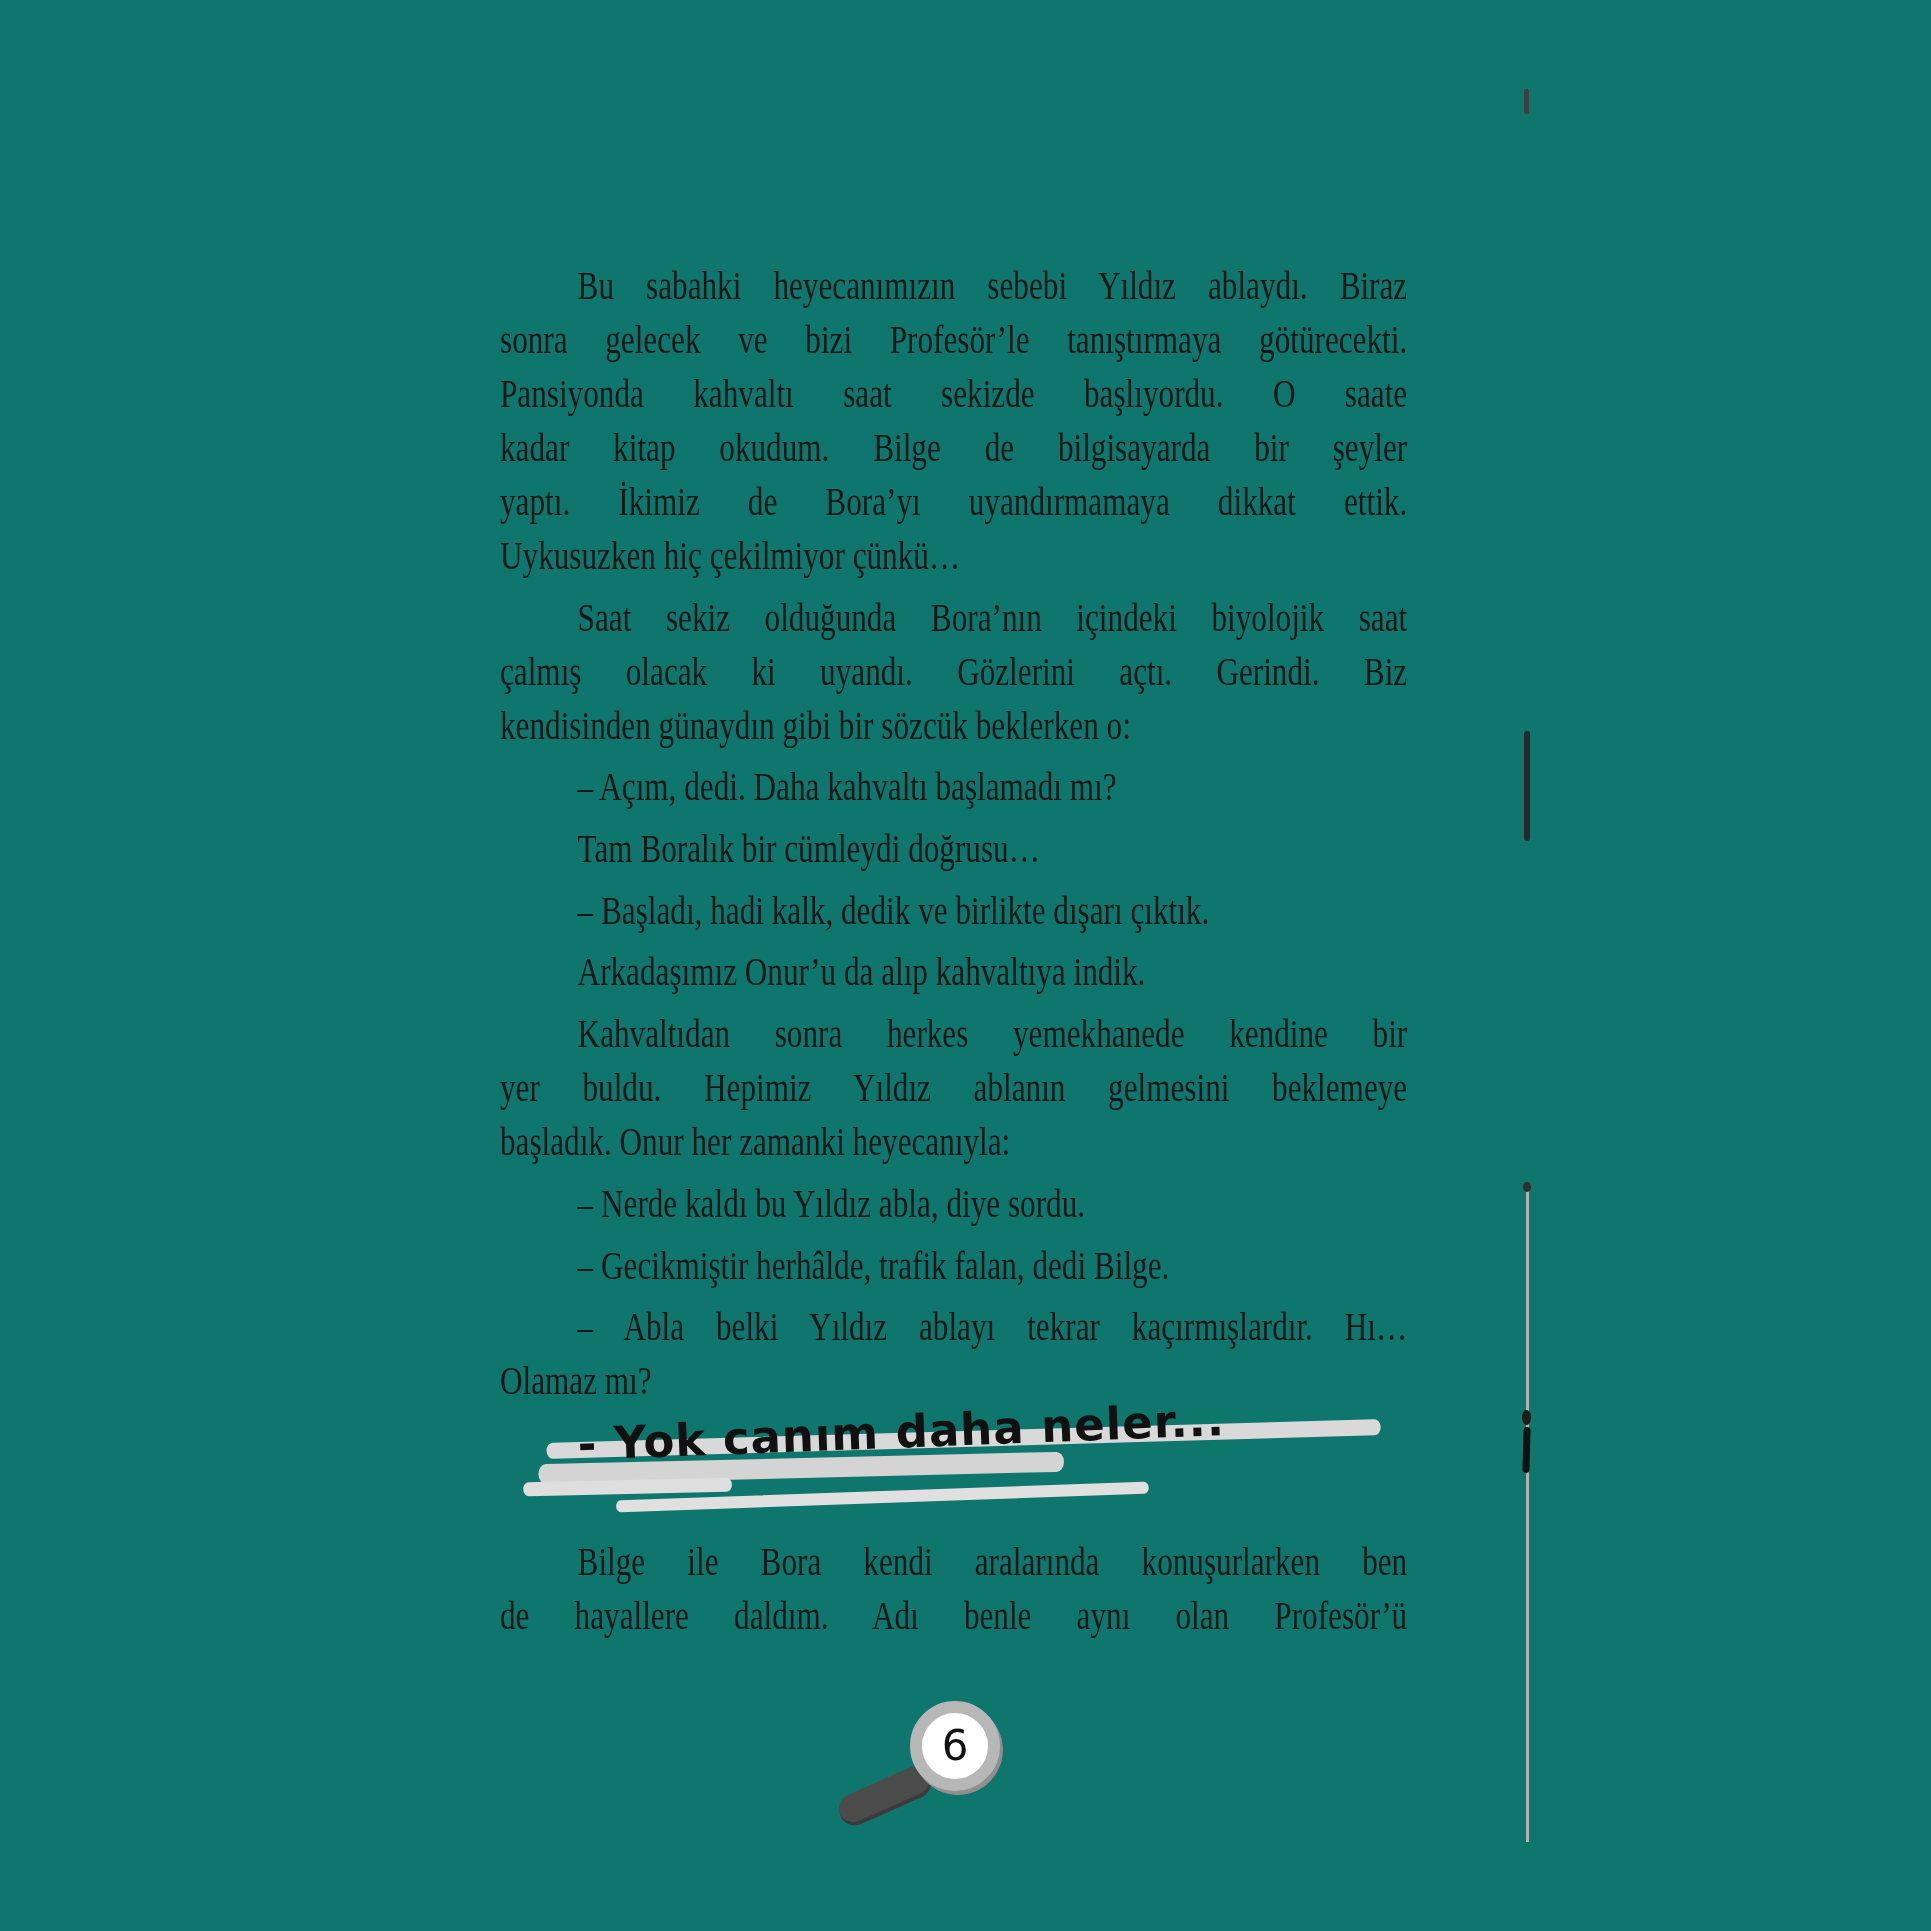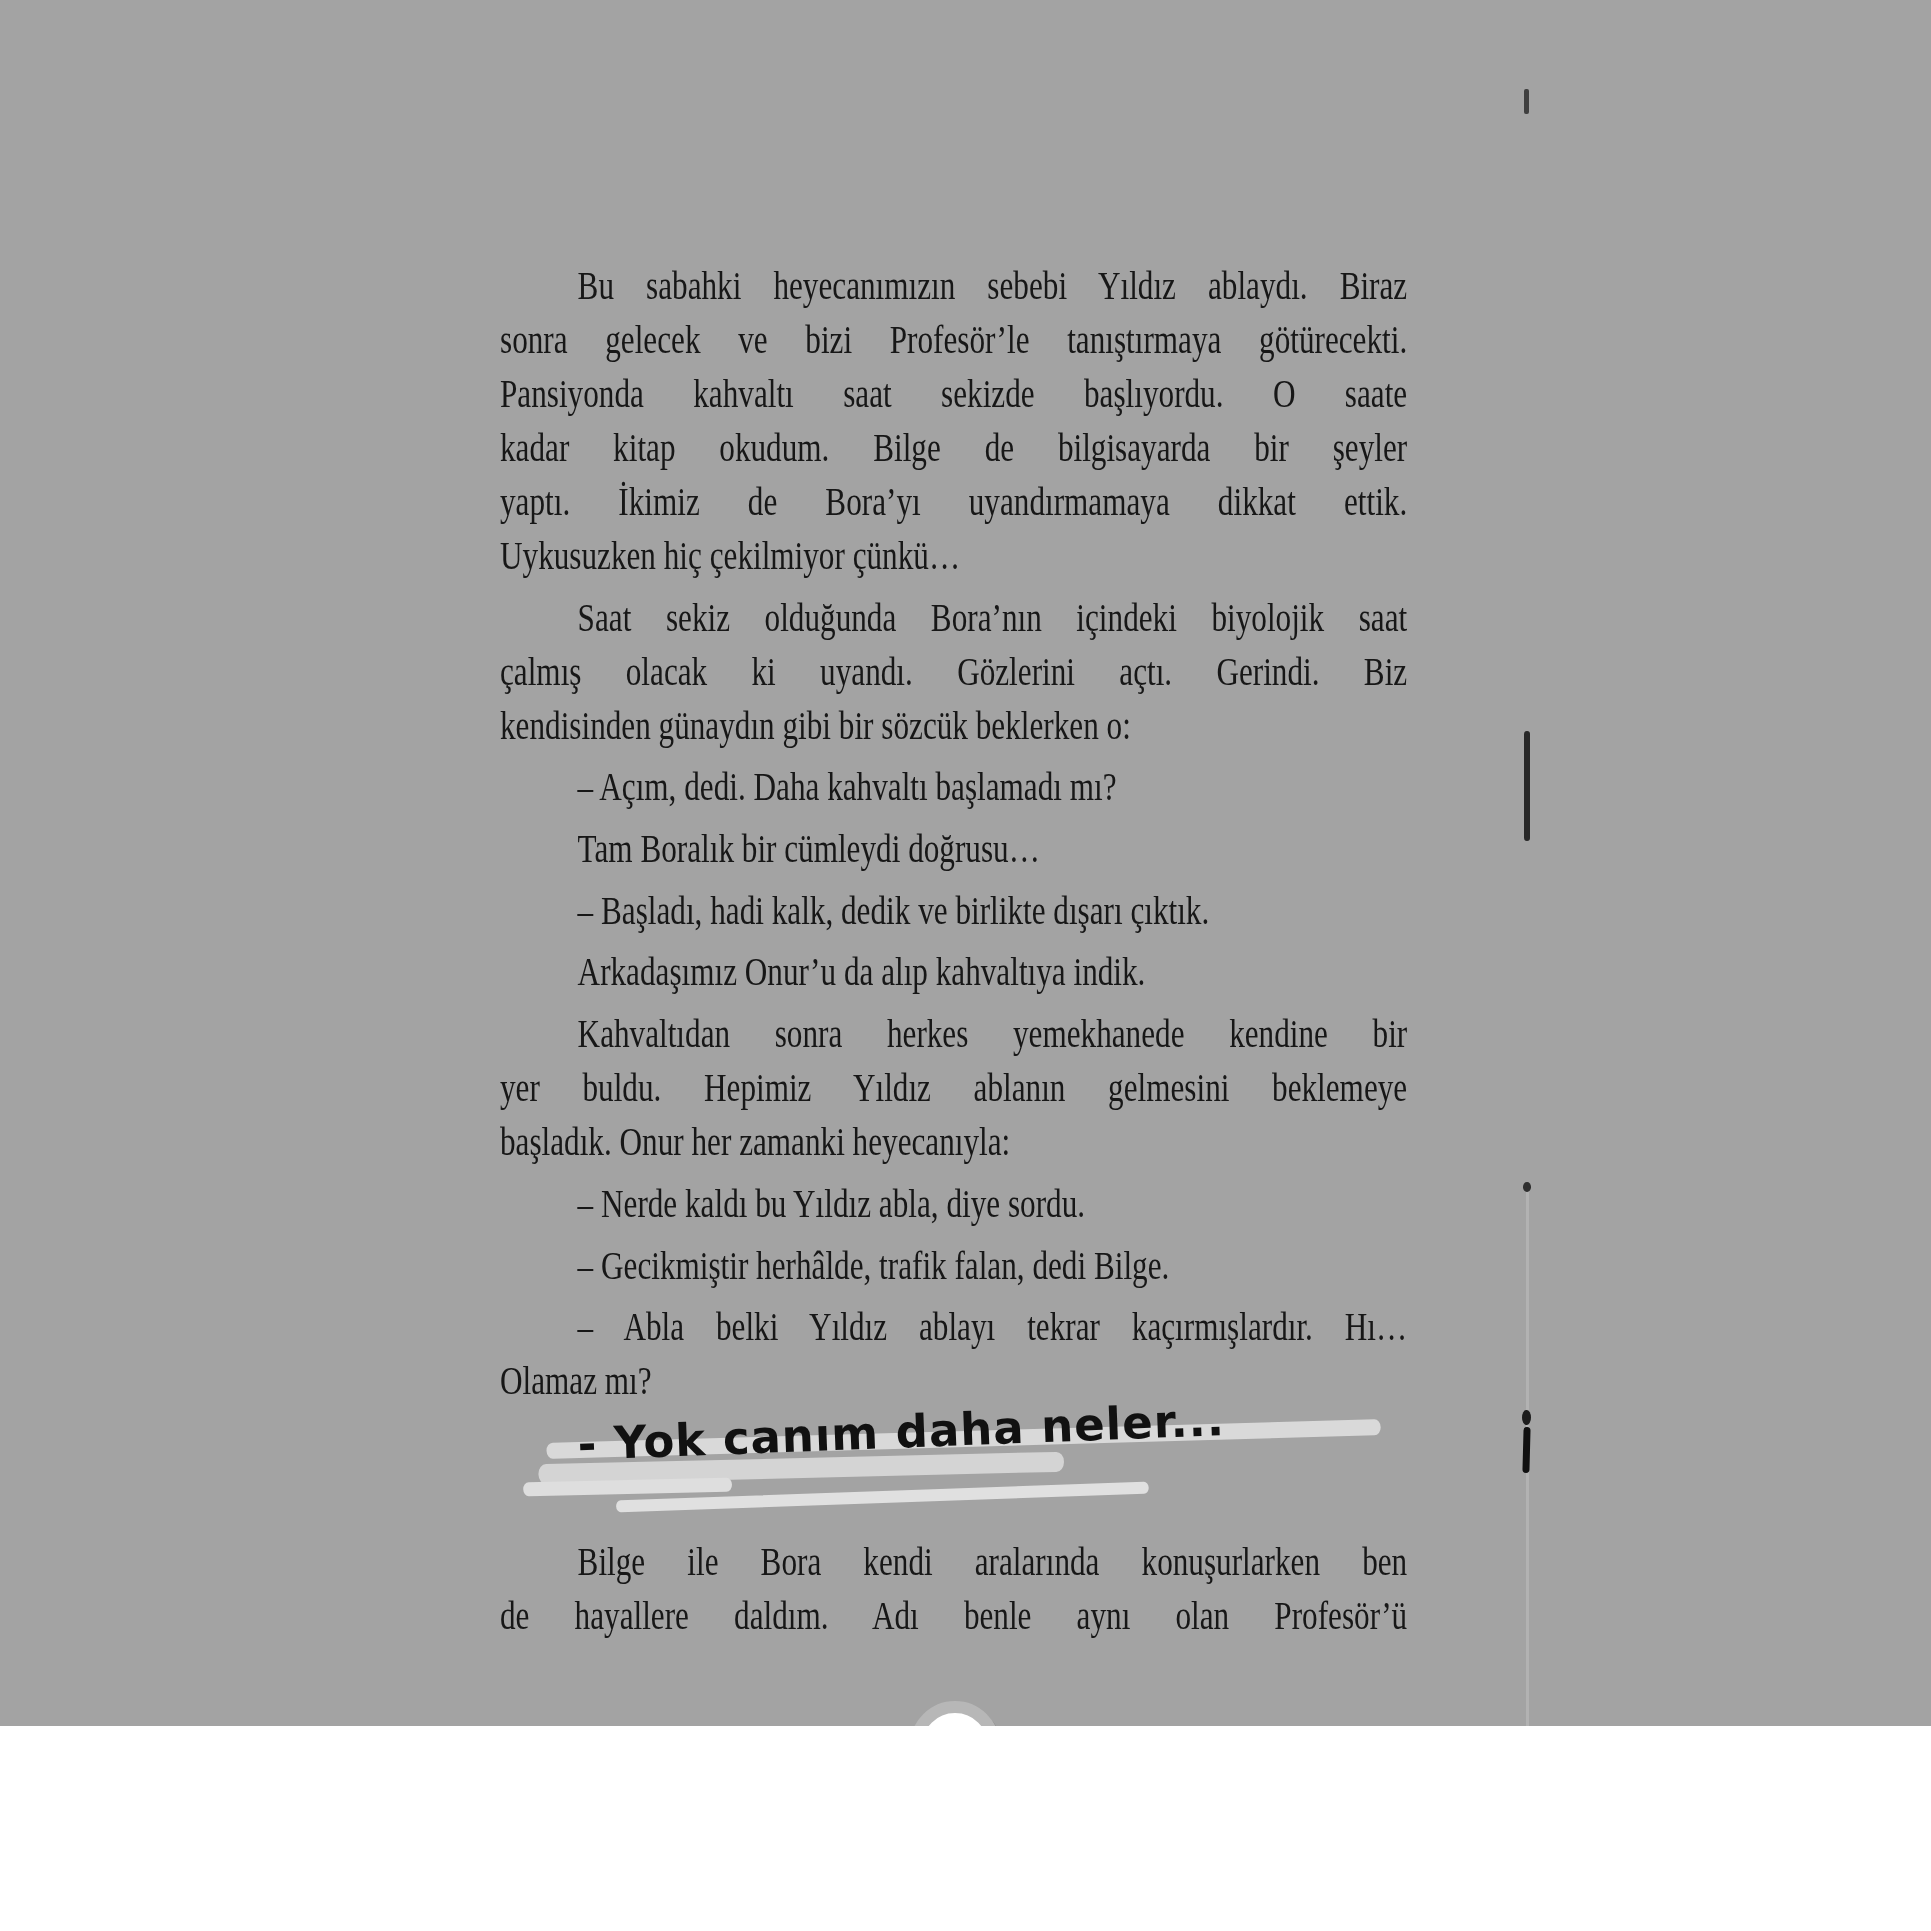--- a/index.html
+++ b/index.html
@@ -1,16 +1,16 @@
 <!DOCTYPE html>
 <html><head>
 <meta charset="utf-8">
 <style>
   html,body{margin:0;padding:0;background:#ffffff;}
-  .page{position:relative;width:1931px;height:1726px;background:#a3a3a3;overflow:hidden;
+  .page{position:relative;width:1931px;height:1931px;background:#0f766e;overflow:hidden;
         font-family:"Liberation Serif","DejaVu Serif",serif;color:#171717;}
 
   
   .text-block{position:absolute;left:500px;top:259px;width:1134px;
               transform:scaleX(0.8);transform-origin:0 0;
               font-size:39px;line-height:54px;}
   .paragraph{margin:0 0 7.7px 0;}
   .line{text-align:justify;text-align-last:justify;}
   .line.ragged{text-align:left;text-align-last:auto;}
   .line.indent{text-indent:97px;}

